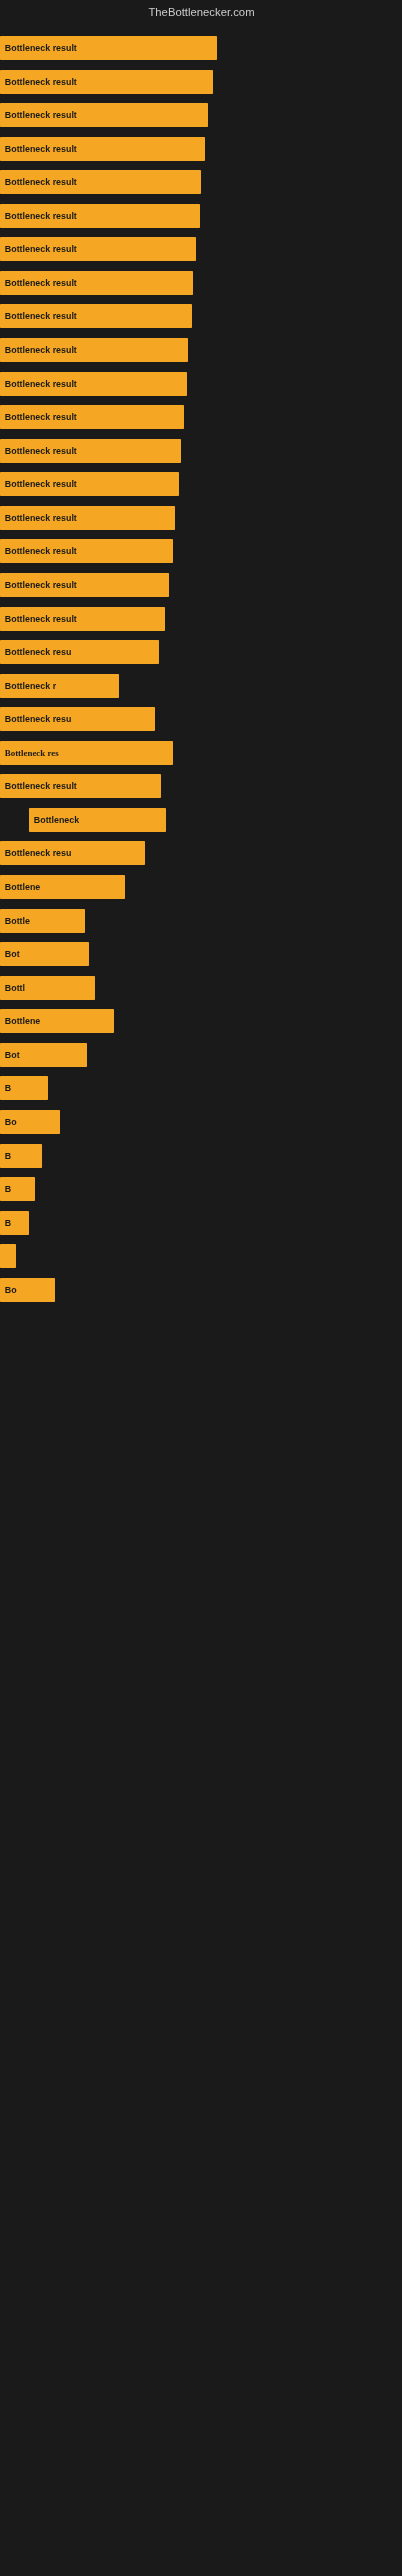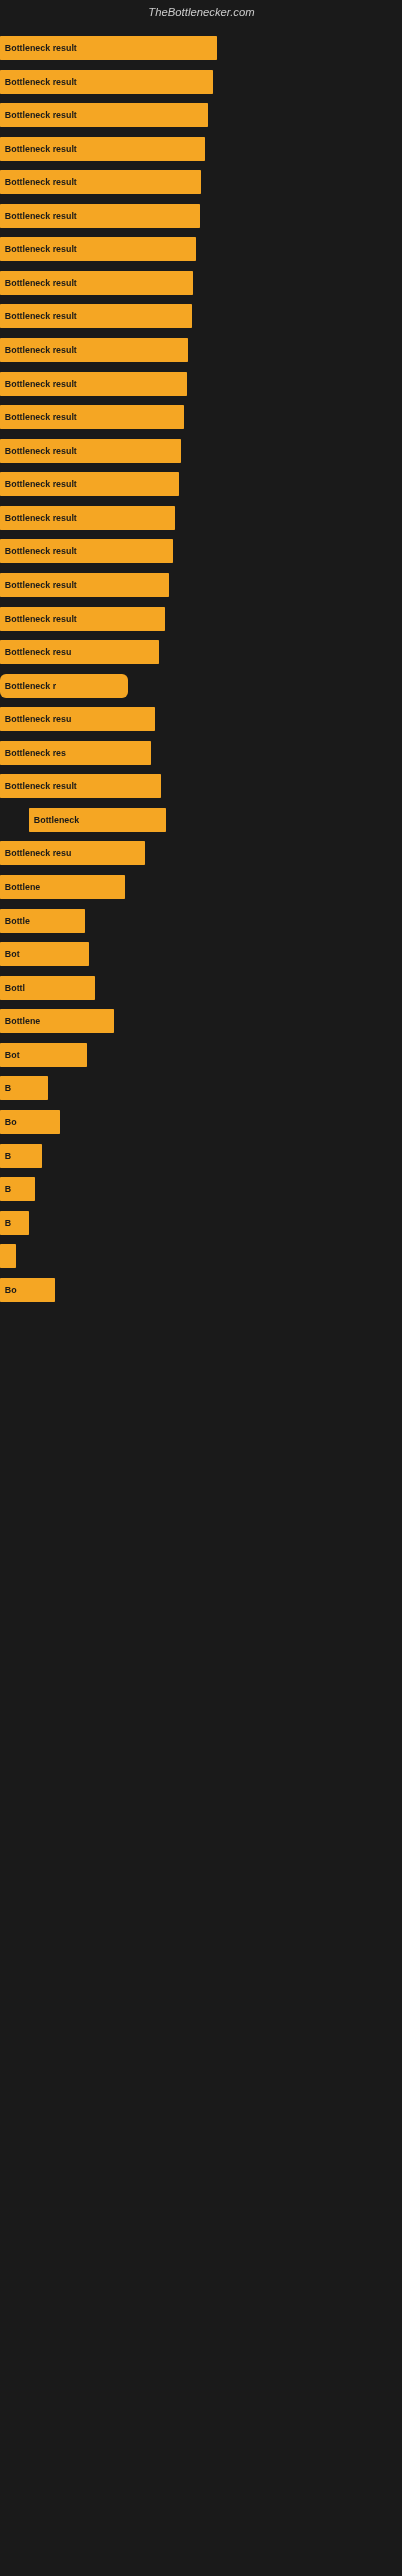--- a/index.html
+++ b/index.html
@@ -15,21 +15,20 @@
       font-family: Arial, sans-serif;
       position: relative;
     }
 
     .site-title {
       text-align: center;
       color: #cccccc;
       font-size: 11.3px;
       padding: 6.4px 0;
       background-color: #1a1a1a;
-      font-style: italic;
     }
 
     .bars-container {
       padding: 8px 0;
     }
 
     .bar-row {
       margin-bottom: 3.2px;
       padding: 3.2px 0;
       text-align: center;
@@ -147,31 +146,31 @@
       <div class="bar" style="width: 165px;">
         <span class="bar-label">Bottleneck result</span>
       </div>
     </div>
     <div class="bar-row">
       <div class="bar" style="width: 159px;">
         <span class="bar-label">Bottleneck resu</span>
       </div>
     </div>
     <div class="bar-row">
-      <div class="bar" style="width: 128px; border-radius: 6px;">
+      <div class="bar" style="width: 119px;">
         <span class="bar-label">Bottleneck r</span>
       </div>
     </div>
     <div class="bar-row">
       <div class="bar" style="width: 155px;">
         <span class="bar-label">Bottleneck resu</span>
       </div>
     </div>
     <div class="bar-row">
-      <div class="bar" style="width: 151px;">
+      <div class="bar" style="width: 173px; font-family: Liberation Serif, serif;">
         <span class="bar-label">Bottleneck res</span>
       </div>
     </div>
     <div class="bar-row">
       <div class="bar" style="width: 161px;">
         <span class="bar-label">Bottleneck result</span>
       </div>
     </div>
     <div class="bar-row">
       <div class="bar" style="width: 137px; margin-left: 29px;">

